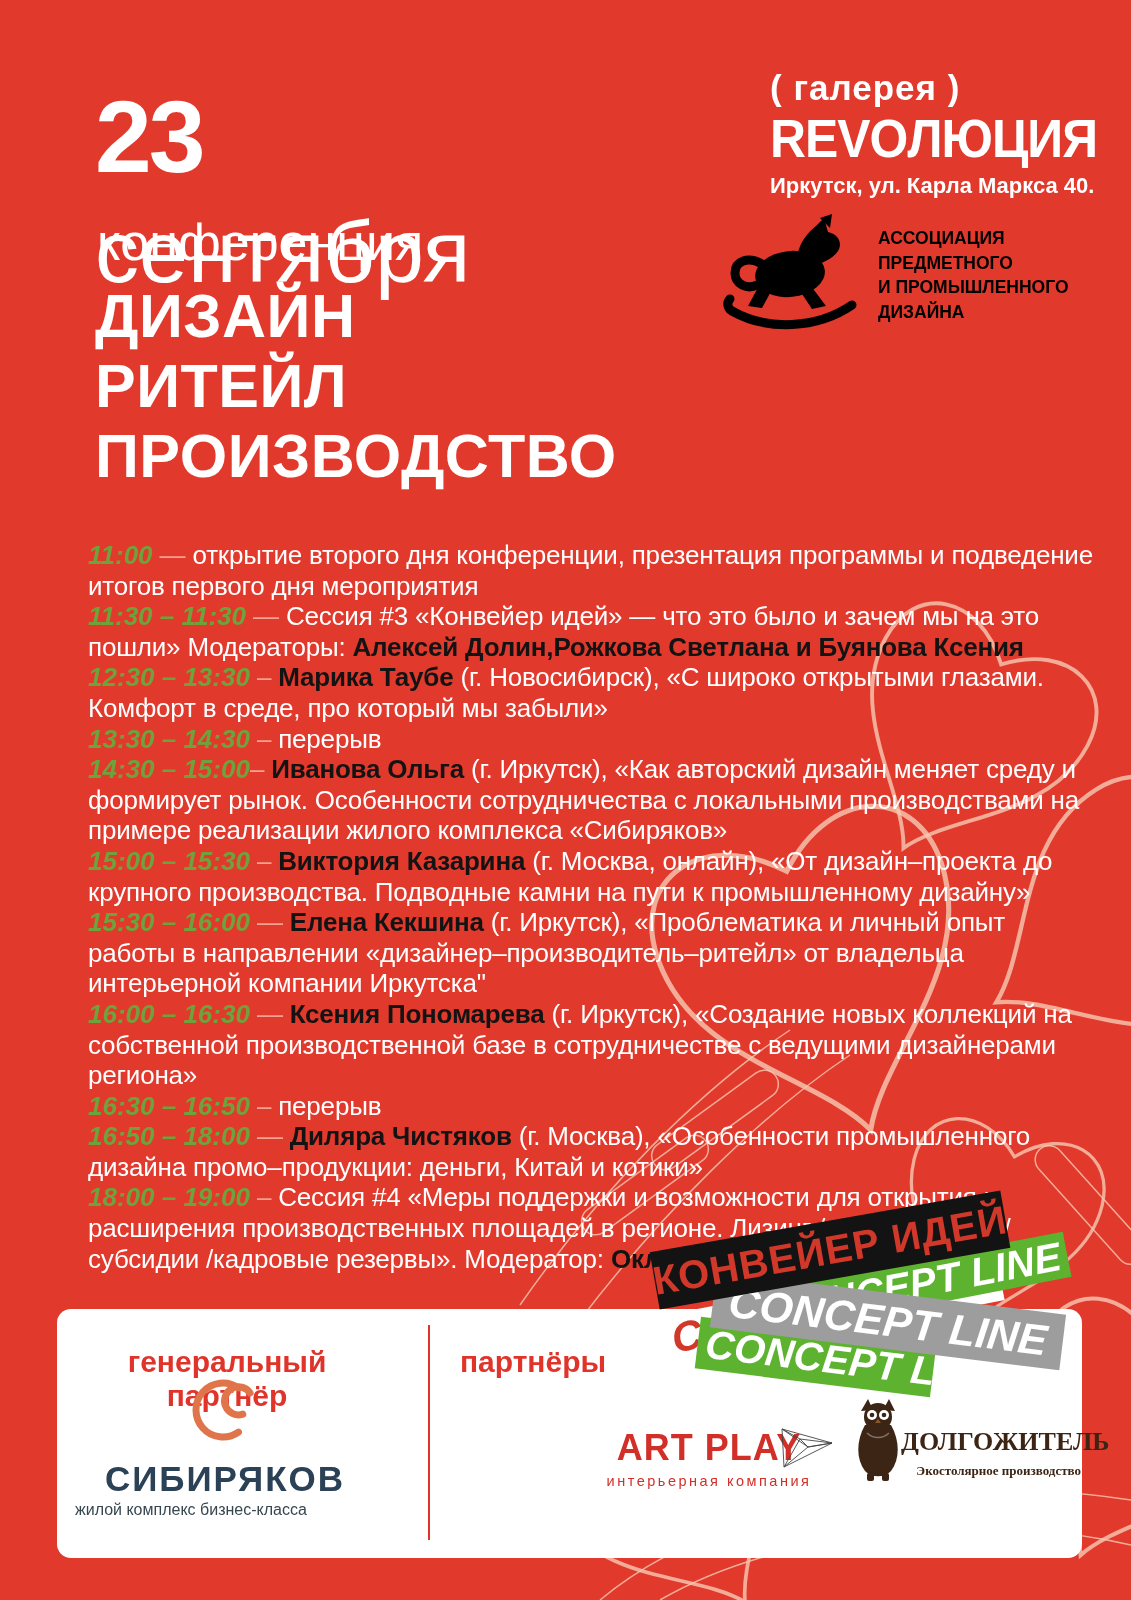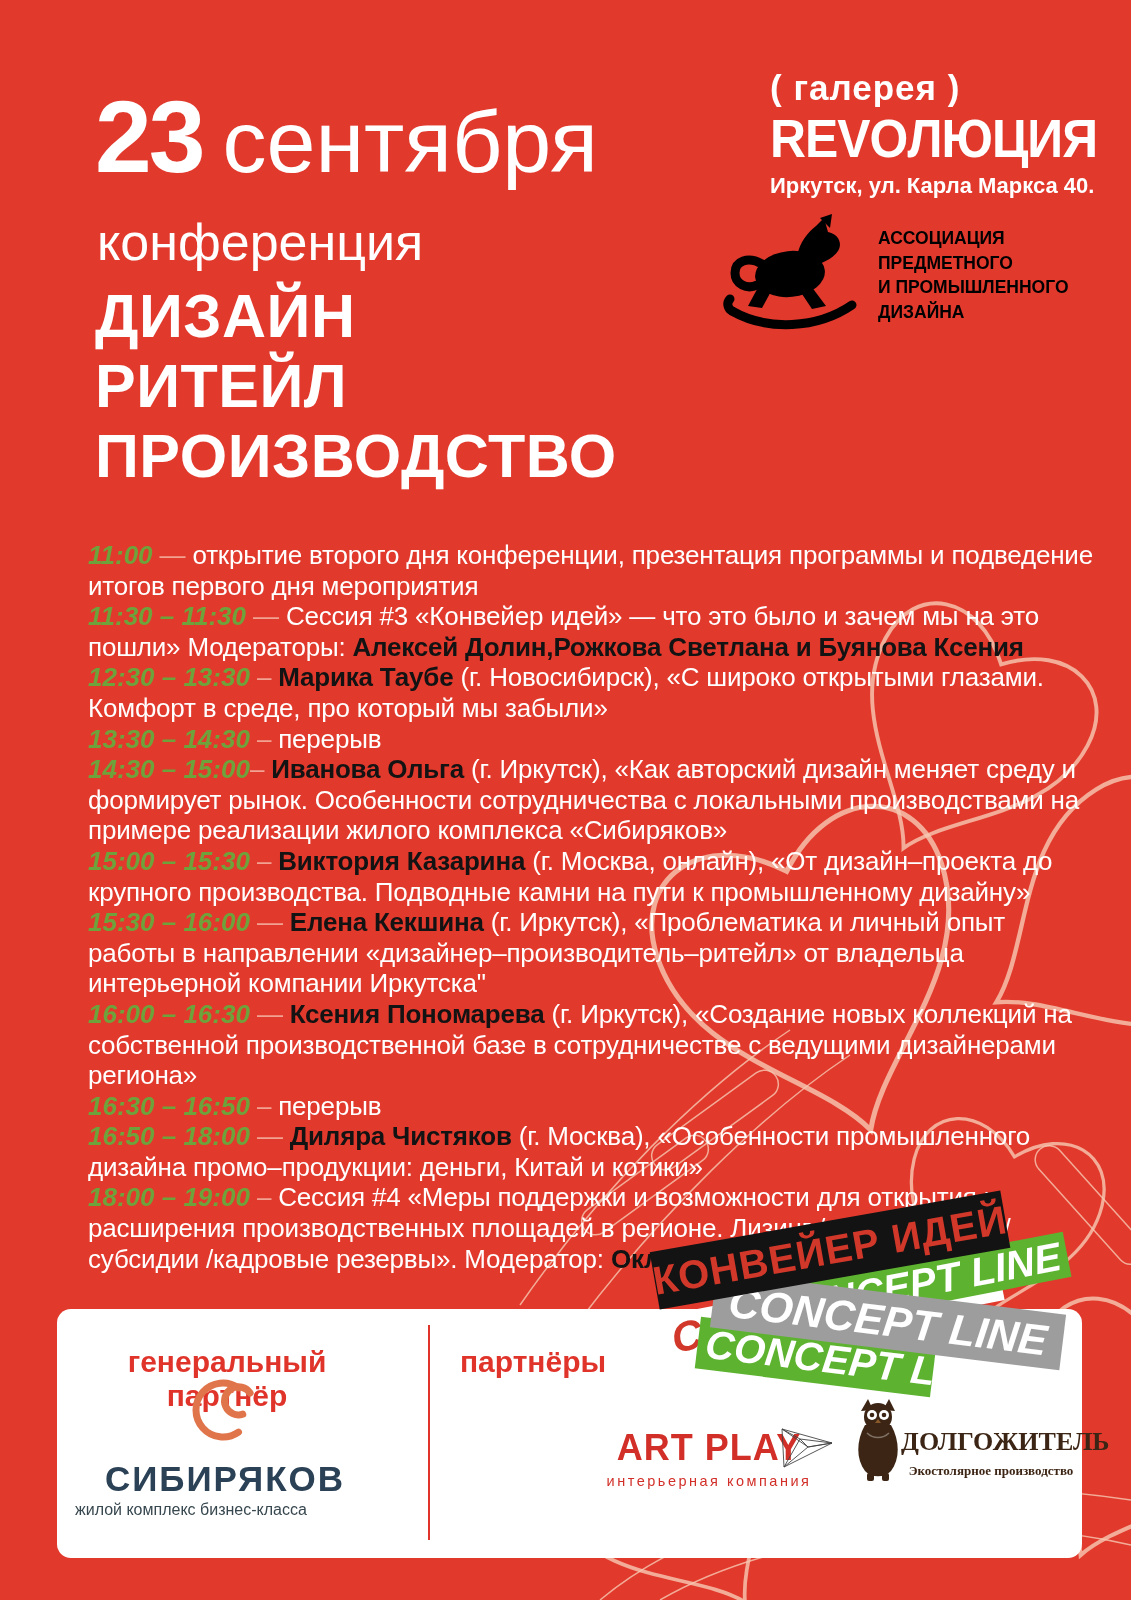--- a/index.html
+++ b/index.html
@@ -9,21 +9,21 @@
   }
   *{margin:0;padding:0;box-sizing:border-box;}
   html,body{background:#888;}
   #poster{
     position:relative;width:1131px;height:1600px;overflow:hidden;
     background:var(--red);
     font-family:"Liberation Sans", sans-serif;color:#fff;
   }
   .abs{position:absolute;}
   
-  .date-row{left:95px;top:86px;display:flex;align-items:baseline;gap:20px;z-index:2;}
+  .date-row{left:95px;top:86px;display:flex;align-items:baseline;gap:20px;z-index:2;flex-direction:column;}
   .date-num{font-size:102px;font-weight:700;letter-spacing:-3px;line-height:1;}
   .date-month{font-size:88px;font-weight:400;line-height:1;}
   .conference{left:97px;top:212px;font-size:52px;font-weight:400;z-index:2;}
   .title{left:95px;top:281px;font-size:61px;font-weight:700;line-height:70px;letter-spacing:.5px;z-index:2;}
   .gallery{left:770px;top:70px;z-index:2;line-height:1;}
   .gal-1{font-size:35px;font-weight:700;letter-spacing:1px;}
   .gal-2{font-size:53px;font-weight:700;letter-spacing:-1px;margin-top:7px;transform:scaleX(.94);transform-origin:left;white-space:nowrap;}
   .gal-3{font-size:22px;font-weight:700;margin-top:10px;white-space:nowrap;}
   .assoc-text{left:878px;top:226px;font-size:17.5px;font-weight:700;line-height:24.5px;color:#000;z-index:2;}
   .horse{left:722px;top:212px;z-index:2;}
@@ -49,21 +49,21 @@
   .f-label{position:absolute;font-size:30px;font-weight:700;color:var(--label-red);text-align:center;}
   .f-divider{position:absolute;left:371px;top:16px;width:2px;height:215px;background:var(--label-red);}
   .sib-name{position:absolute;left:18px;top:150px;width:300px;text-align:center;
     font-size:35px;font-weight:700;color:var(--navy);letter-spacing:2px;}
   .sib-sub{position:absolute;left:18px;top:192px;width:300px;text-align:left;font-size:16px;color:#37474F;}
   .artikul{position:absolute;left:383px;top:88px;width:160px;text-align:center;color:#1b1b1b;}
   .artikul-name{font-family:"Liberation Serif",serif;font-size:25px;letter-spacing:6px;}
   .artplay{position:absolute;left:549px;top:118px;width:206px;text-align:center;color:#D22F28;}
   .artplay-name{font-size:36px;font-weight:700;letter-spacing:1px;white-space:nowrap;}
   .artplay-sub{font-size:14.5px;letter-spacing:2.5px;margin-top:4px;white-space:nowrap;}
-  .dolg{position:absolute;left:844px;top:118px;width:180px;text-align:center;color:var(--brown);font-family:"Liberation Serif",serif;}
+  .dolg{position:absolute;left:844px;top:118px;width:180px;text-align:right;color:var(--brown);font-family:"Liberation Serif",serif;}
   .dolg-name{font-size:26px;font-weight:700;white-space:nowrap;}
   .dolg-sub{font-size:13px;font-weight:700;margin-top:6px;white-space:nowrap;}
   .decor{left:0;top:0;z-index:0;}
 </style>
 </head>
 <body>
 
 <div id="poster">
 
   <svg class="abs decor" width="1131" height="1600" viewBox="0 0 1131 1600">

